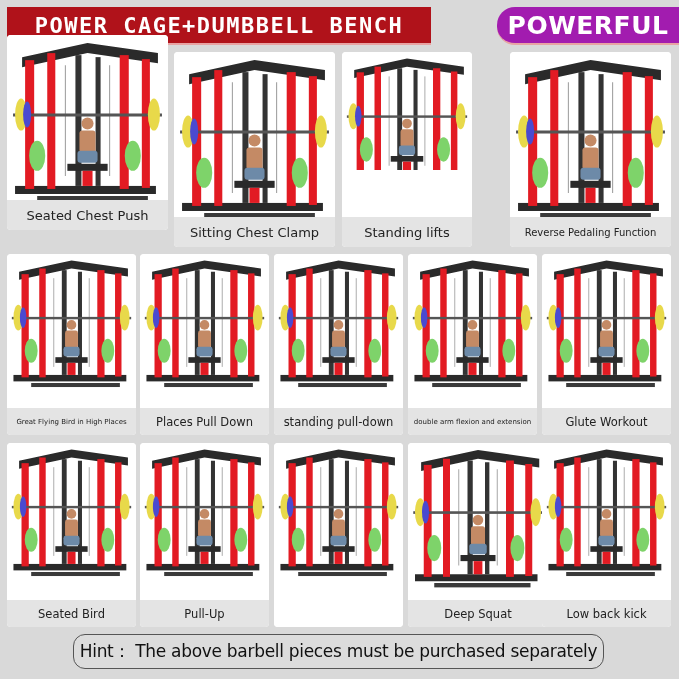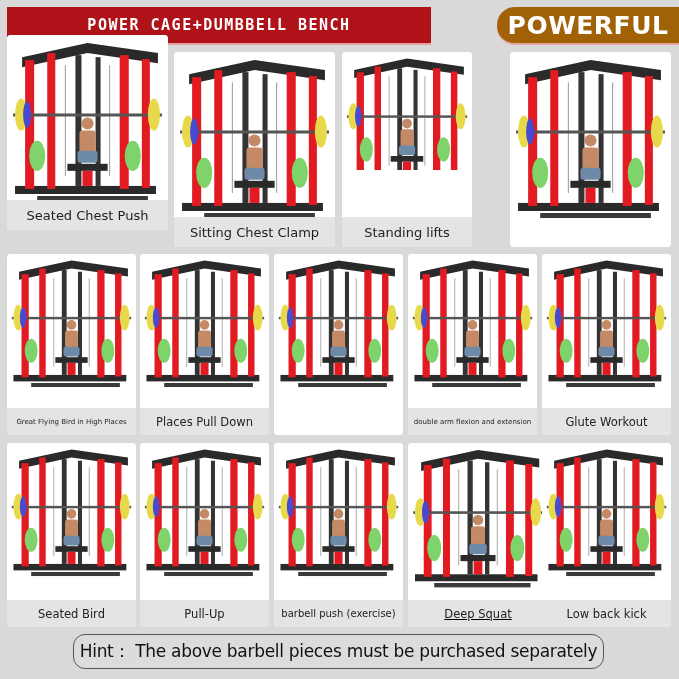--- a/index.html
+++ b/index.html
@@ -8,25 +8,25 @@
       background: #d9d9d9;
       font-family: "DejaVu Sans", sans-serif;
       position: relative;
     }
     .title-banner {
       position: absolute; left: 7px; top: 7px; width: 424px; height: 38px;
       background: #b0121a;
       border-bottom: 2px solid #e8a3a3;
       display: flex; align-items: center; justify-content: center;
       color: #fff; font-family: "DejaVu Sans Mono", monospace; font-weight: bold;
-      font-size: 15px; letter-spacing: 1.5px;
+      font-size: 22px; letter-spacing: 1.5px;
     }
     .badge {
       position: absolute; left: 497px; top: 7px; width: 182px; height: 38px;
-      background: #a16207;
+      background: #a21caf;
       border-radius: 18px 0 0 18px;
       border-bottom: 2px solid #e8a3a3;
       display: flex; align-items: center; justify-content: center;
       color: #fff; font-family: "DejaVu Sans", sans-serif; font-weight: bold;
       font-size: 25px; letter-spacing: 0.5px;
     }
     .card {
       position: absolute; background: #fff; border-radius: 4px; overflow: hidden;
       display: flex; flex-direction: column;
     }
@@ -127,20 +127,21 @@
         </svg>
       </div>
     <div class="caption">Standing lifts</div>
   </div>
   <div class="card" style="left:510px;top:52px;width:161px;height:195px;">
     <div class="photo">
         <svg class="cage" viewBox="0 0 160 170" preserveAspectRatio="xMidYMid meet">
           <use href="#cage"></use>
         </svg>
       </div>
+    <div class="caption medium">Reverse Pedaling Function</div>
   </div>
 </div>
 
 <div class="row2">
   <div class="card" style="left:7px;top:254px;width:129px;height:181px;">
     <div class="photo">
         <svg class="cage" viewBox="0 0 160 170" preserveAspectRatio="xMidYMid meet">
           <use href="#cage"></use>
         </svg>
       </div>
@@ -153,20 +154,21 @@
         </svg>
       </div>
     <div class="caption">Places Pull Down</div>
   </div>
   <div class="card" style="left:274px;top:254px;width:129px;height:181px;">
     <div class="photo">
         <svg class="cage" viewBox="0 0 160 170" preserveAspectRatio="xMidYMid meet">
           <use href="#cage"></use>
         </svg>
       </div>
+    <div class="caption">standing pull-down</div>
   </div>
   <div class="card" style="left:408px;top:254px;width:129px;height:181px;">
     <div class="photo">
         <svg class="cage" viewBox="0 0 160 170" preserveAspectRatio="xMidYMid meet">
           <use href="#cage"></use>
         </svg>
       </div>
     <div class="caption xsmall">double arm flexion and extension</div>
   </div>
   <div class="card" style="left:542px;top:254px;width:129px;height:181px;">
@@ -195,23 +197,22 @@
         </svg>
       </div>
     <div class="caption">Pull-Up</div>
   </div>
   <div class="card" style="left:274px;top:443px;width:129px;height:184px;">
     <div class="photo">
         <svg class="cage" viewBox="0 0 160 170" preserveAspectRatio="xMidYMid meet">
           <use href="#cage"></use>
         </svg>
       </div>
-    <div class="caption medium">barbell push  (exercise)</div>
-  </div>
-  <div class="card" style="left:408px;top:443px;width:140px;height:184px;text-decoration:underline;">
+  </div>
+  <div class="card" style="left:408px;top:443px;width:140px;height:184px;">
     <div class="photo">
         <svg class="cage" viewBox="0 0 160 170" preserveAspectRatio="xMidYMid meet">
           <use href="#cage"></use>
         </svg>
       </div>
     <div class="caption">Deep Squat</div>
   </div>
   <div class="card" style="left:542px;top:443px;width:129px;height:184px;">
     <div class="photo">
         <svg class="cage" viewBox="0 0 160 170" preserveAspectRatio="xMidYMid meet">

